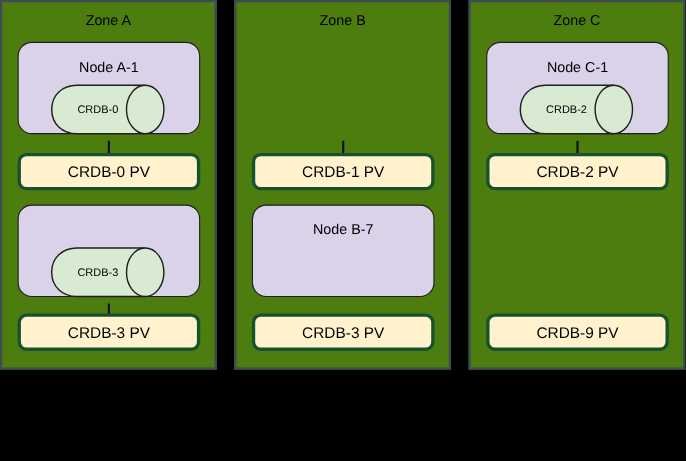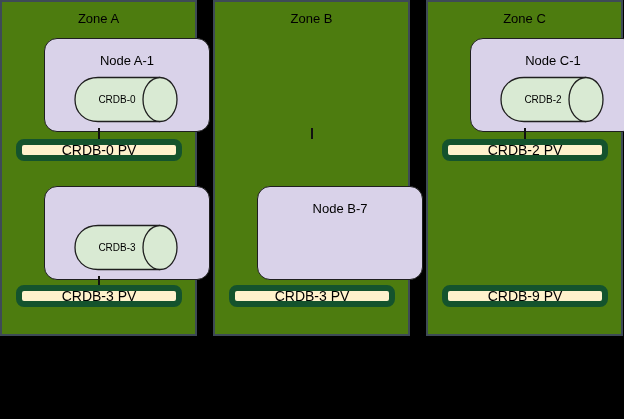--- a/index.html
+++ b/index.html
@@ -34,25 +34,24 @@
     right: 0;
     text-align: center;
     font-size: 13px;
     line-height: 16px;
   }
 
   .node {
     position: absolute;
     left: 14px;
     width: 166px;
-    height: 94px;
+    height: 84px;
     background: #d9d2e9;
     border: 1px solid #1f1f1f;
     border-radius: 13px;
-    margin-left: 28px;
   }
   .node-1 { top: 36px; }
   .node-2 { top: 184px; }
 
   .node-label {
     margin-top: 14px;
     text-align: center;
     font-size: 13px;
     line-height: 15px;
   }
@@ -71,23 +70,23 @@
     width: 2px;
     background: #111111;
   }
   .c-1 { top: 126px; height: 11px; }
   .c-2 { top: 274px; height: 10px; }
 
   .pv {
     position: absolute;
     left: 14px;
     width: 166px;
-    height: 22px;
+    height: 34px;
     background: #fff2cc;
-    border: 6px solid #14532d;
+    border: 3px solid #14532d;
     border-radius: 8px;
     display: flex;
     align-items: center;
     justify-content: center;
     font-size: 14px;
   }
   .pv-1 { top: 137px; }
   .pv-2 { top: 283px; }
 
   .pod-text {
@@ -127,20 +126,23 @@
     <div class="connector c-2"></div>
     <div class="pv pv-2">
       <span>CRDB-3 PV</span>
     </div>
   </section>
 
   <section class="zone zone-b">
     <div class="zone-title">Zone B</div>
 
     <div class="connector c-1"></div>
+    <div class="pv pv-1">
+      <span>CRDB-1 PV</span>
+    </div>
 
     <div class="node node-2">
       <div class="node-label">Node B-7</div>
     </div>
     <div class="pv pv-2">
       <span>CRDB-3 PV</span>
     </div>
   </section>
 
   <section class="zone zone-c">

